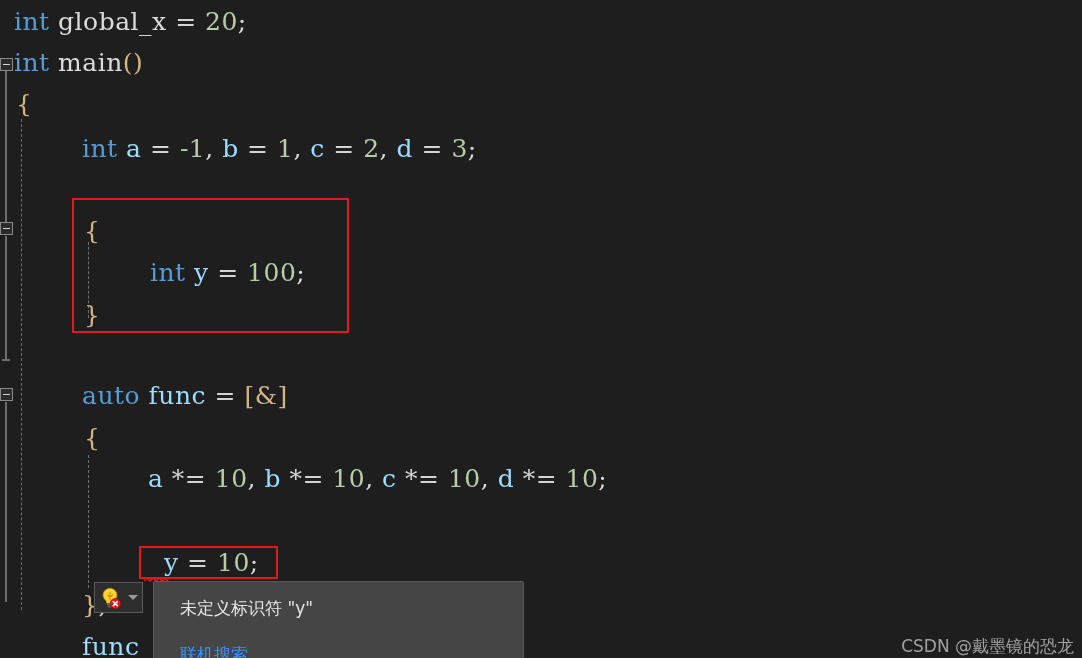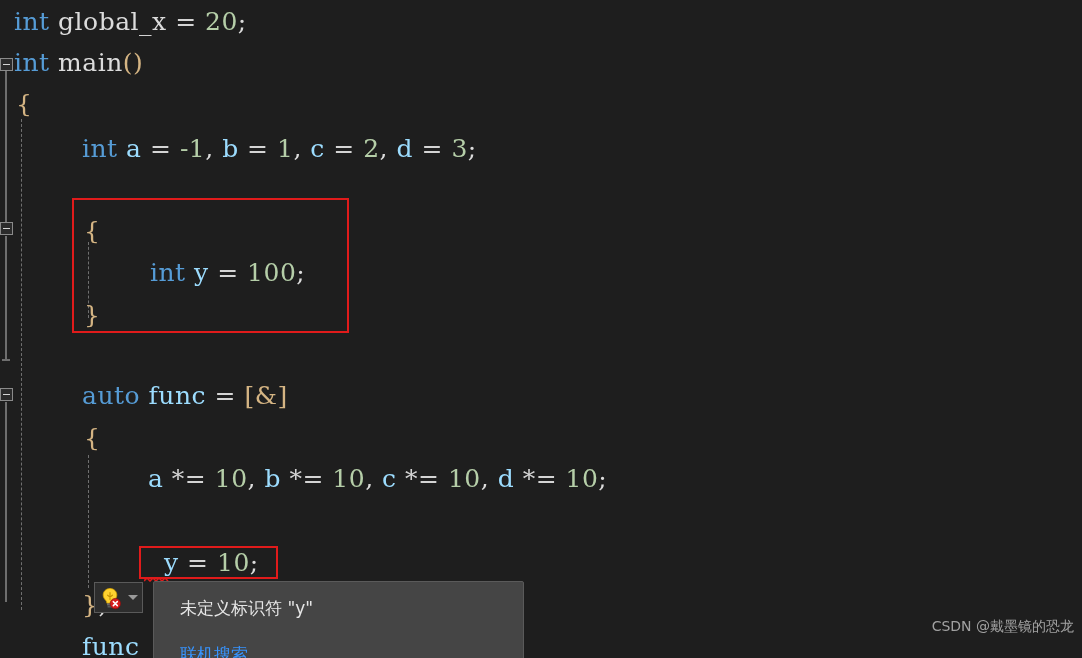--- a/index.html
+++ b/index.html
@@ -145,24 +145,24 @@
     line-height: 24px;
     margin-top: 22px;
     white-space: nowrap;
     cursor: pointer;
   }
 
   
   #watermark {
     position: absolute;
     right: 8px;
-    bottom: 22px;
+    bottom: 0;
     color: #b9b9b9;
     font-family: "DejaVu Sans", sans-serif;
-    font-size: 14px;
+    font-size: 17px;
     opacity: .85;
     white-space: nowrap;
   }
 </style>
 </head>
 <body>
 
 <div id="editor">
 
   <div class="gutter-rail" style="top:71px;  height:152px;"></div>

